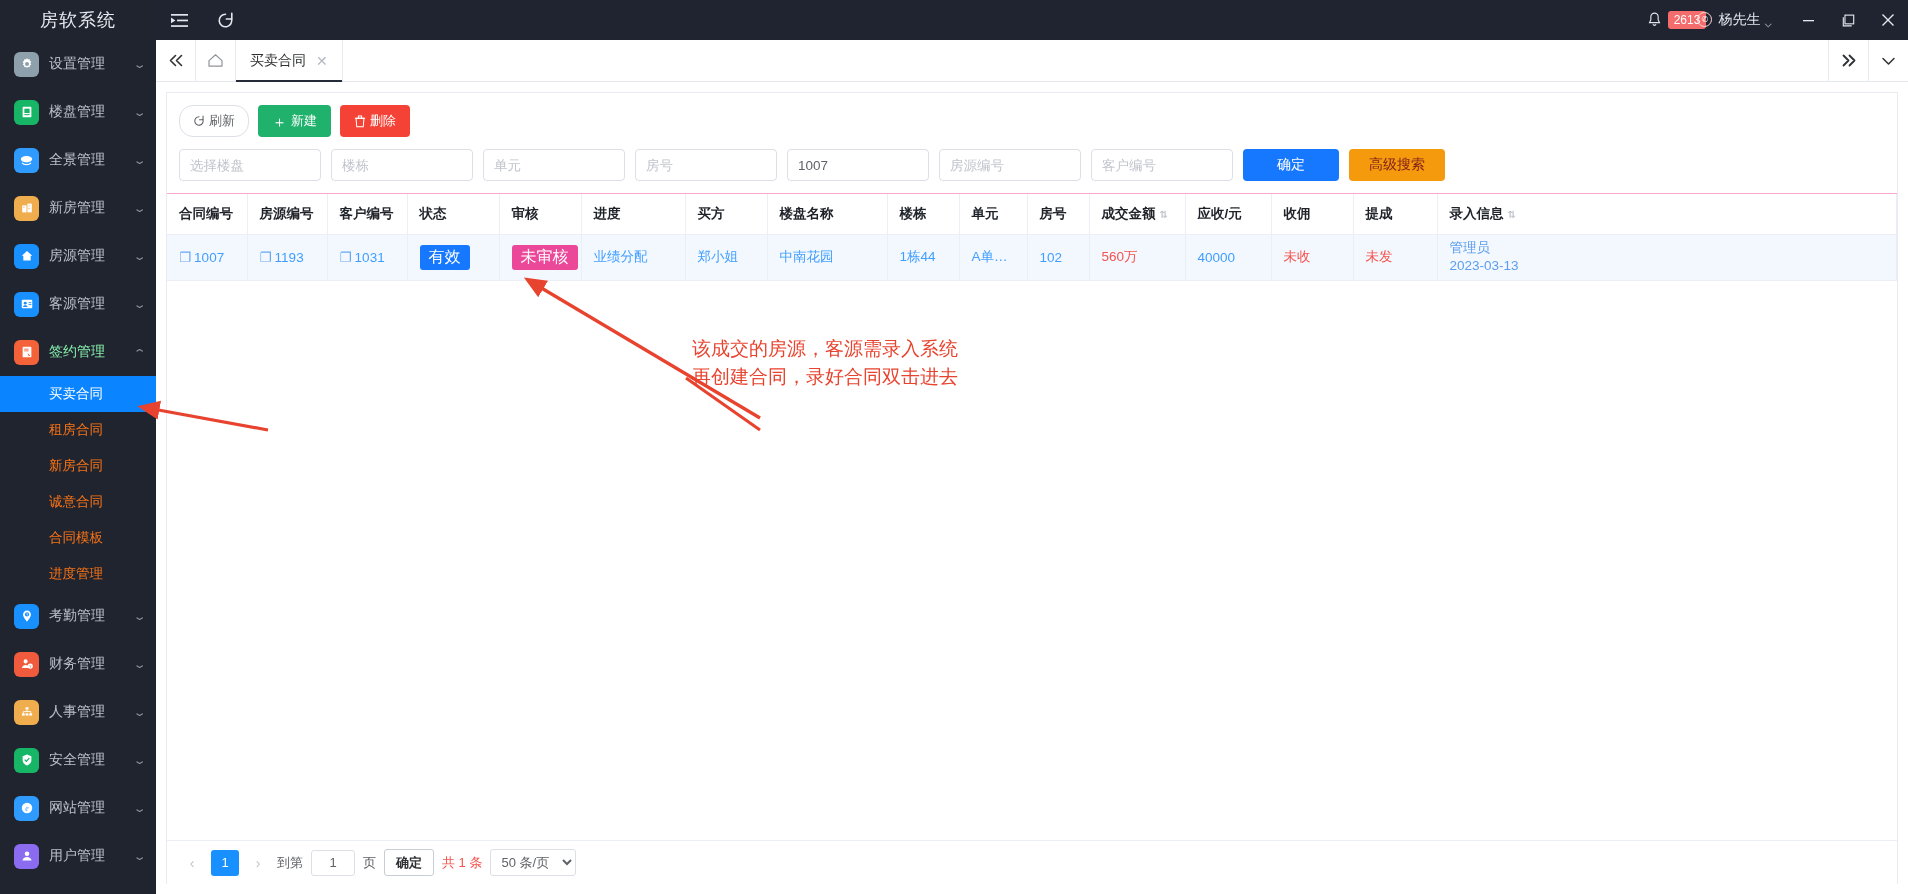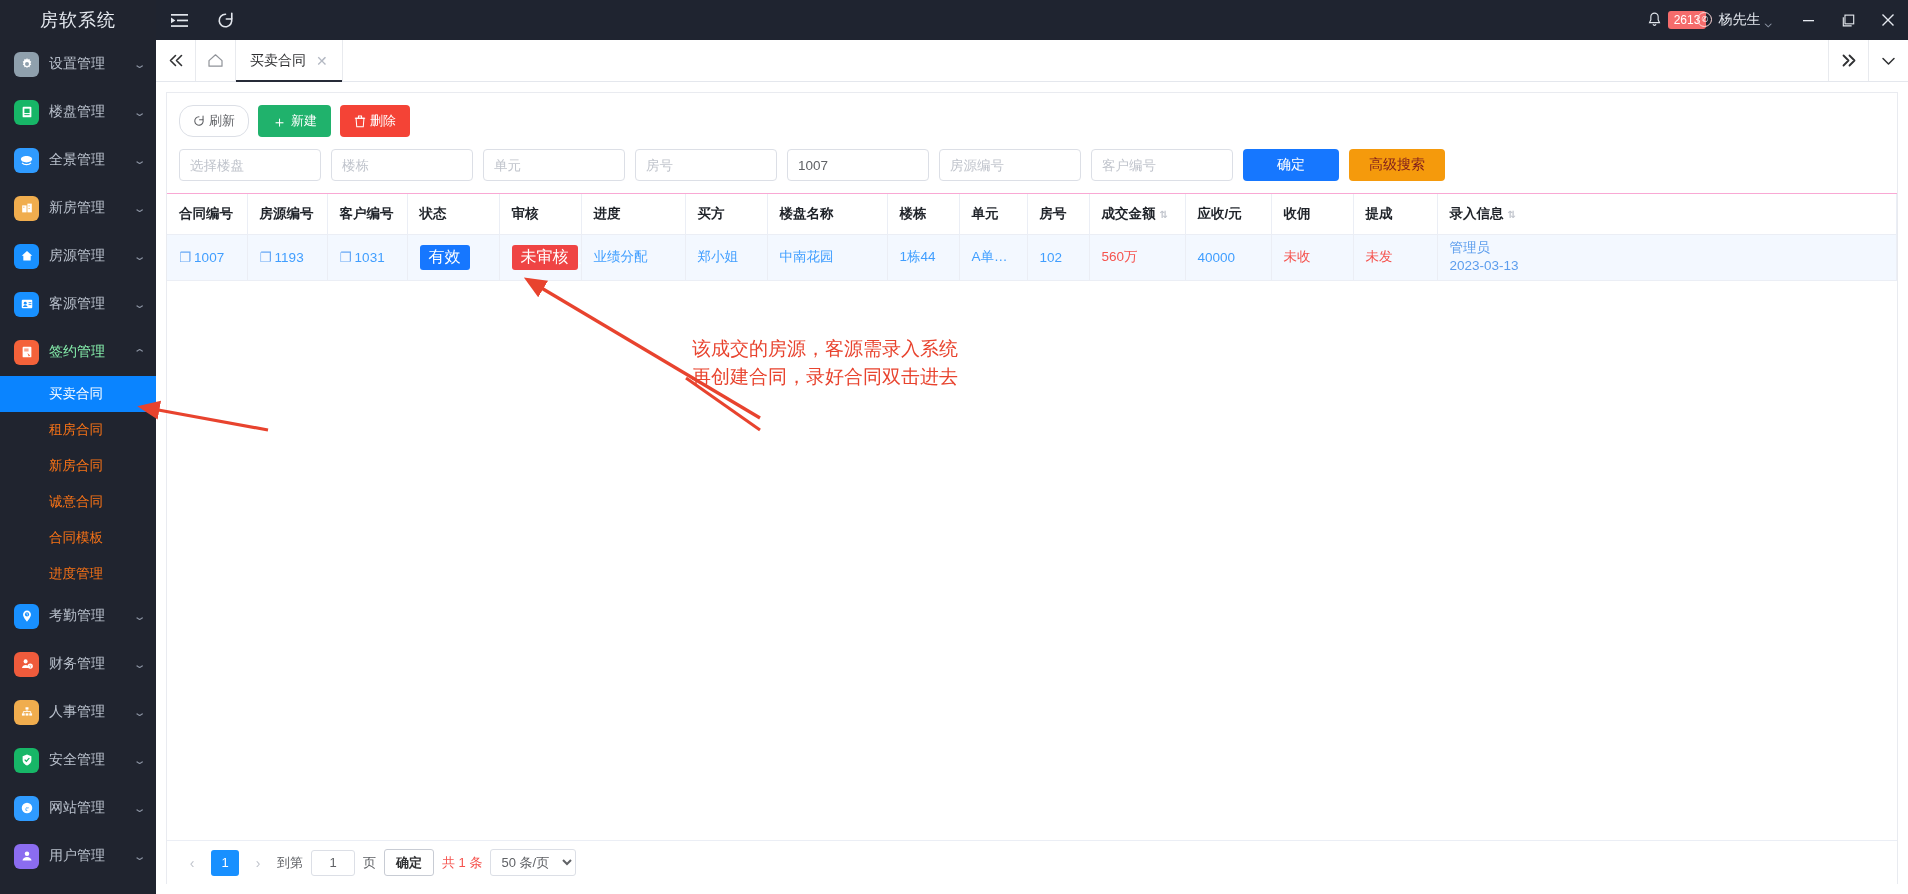--- a/index.html
+++ b/index.html
@@ -125,21 +125,21 @@
   table.grid td {
     height: 46px; font-size: 13.5px; color: #409eff; padding: 0 12px;
     border-right: 1px solid #ebeef5; border-bottom: 1px solid #ebeef5; background: #f3f8ff;
     white-space: nowrap; overflow: hidden; text-overflow: ellipsis;
   }
   td .doc-ico { color: #6aa9f5; margin-right: 3px; }
   .tag {
     display: inline-block; padding: 2px 9px; border-radius: 3px; font-size: 16px; color: #fff;
   }
   .tag-blue { background: #1677ff; }
-  .tag-orange { background: #ef4444; }
+  .tag-orange { background: #ec4899; }
   .red-txt { color: #f5534e; }
   .two-line { line-height: 1.3; white-space: normal; color: #5c9ded; }
 
   
   .pager {
     height: 44px; flex: 0 0 44px; display: flex; align-items: center; gap: 8px;
     padding: 0 14px; border-top: 1px solid #ebeef5; background: #fff; font-size: 13px; color: #606266;
   }
   .pg-arrow { width: 22px; text-align: center; color: #c0c4cc; cursor: pointer; font-size: 14px; }
   .pg-num {

